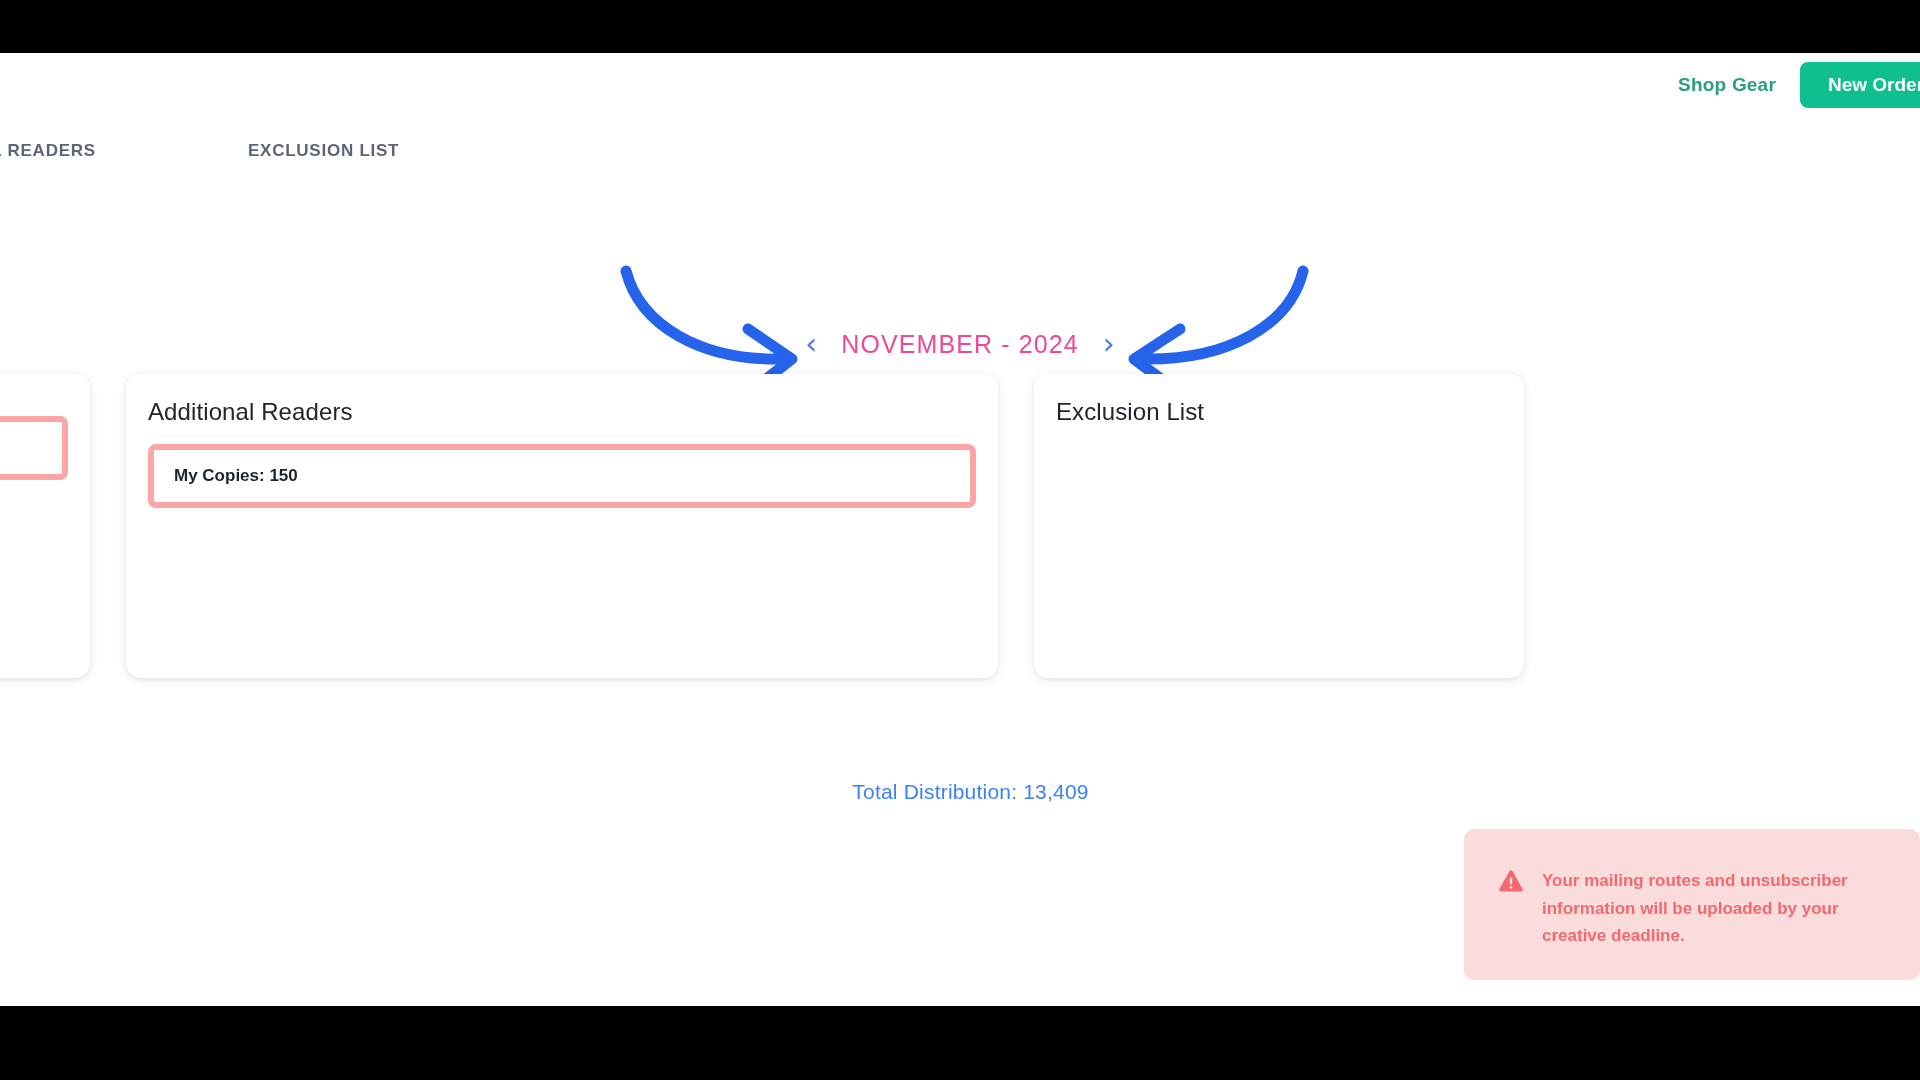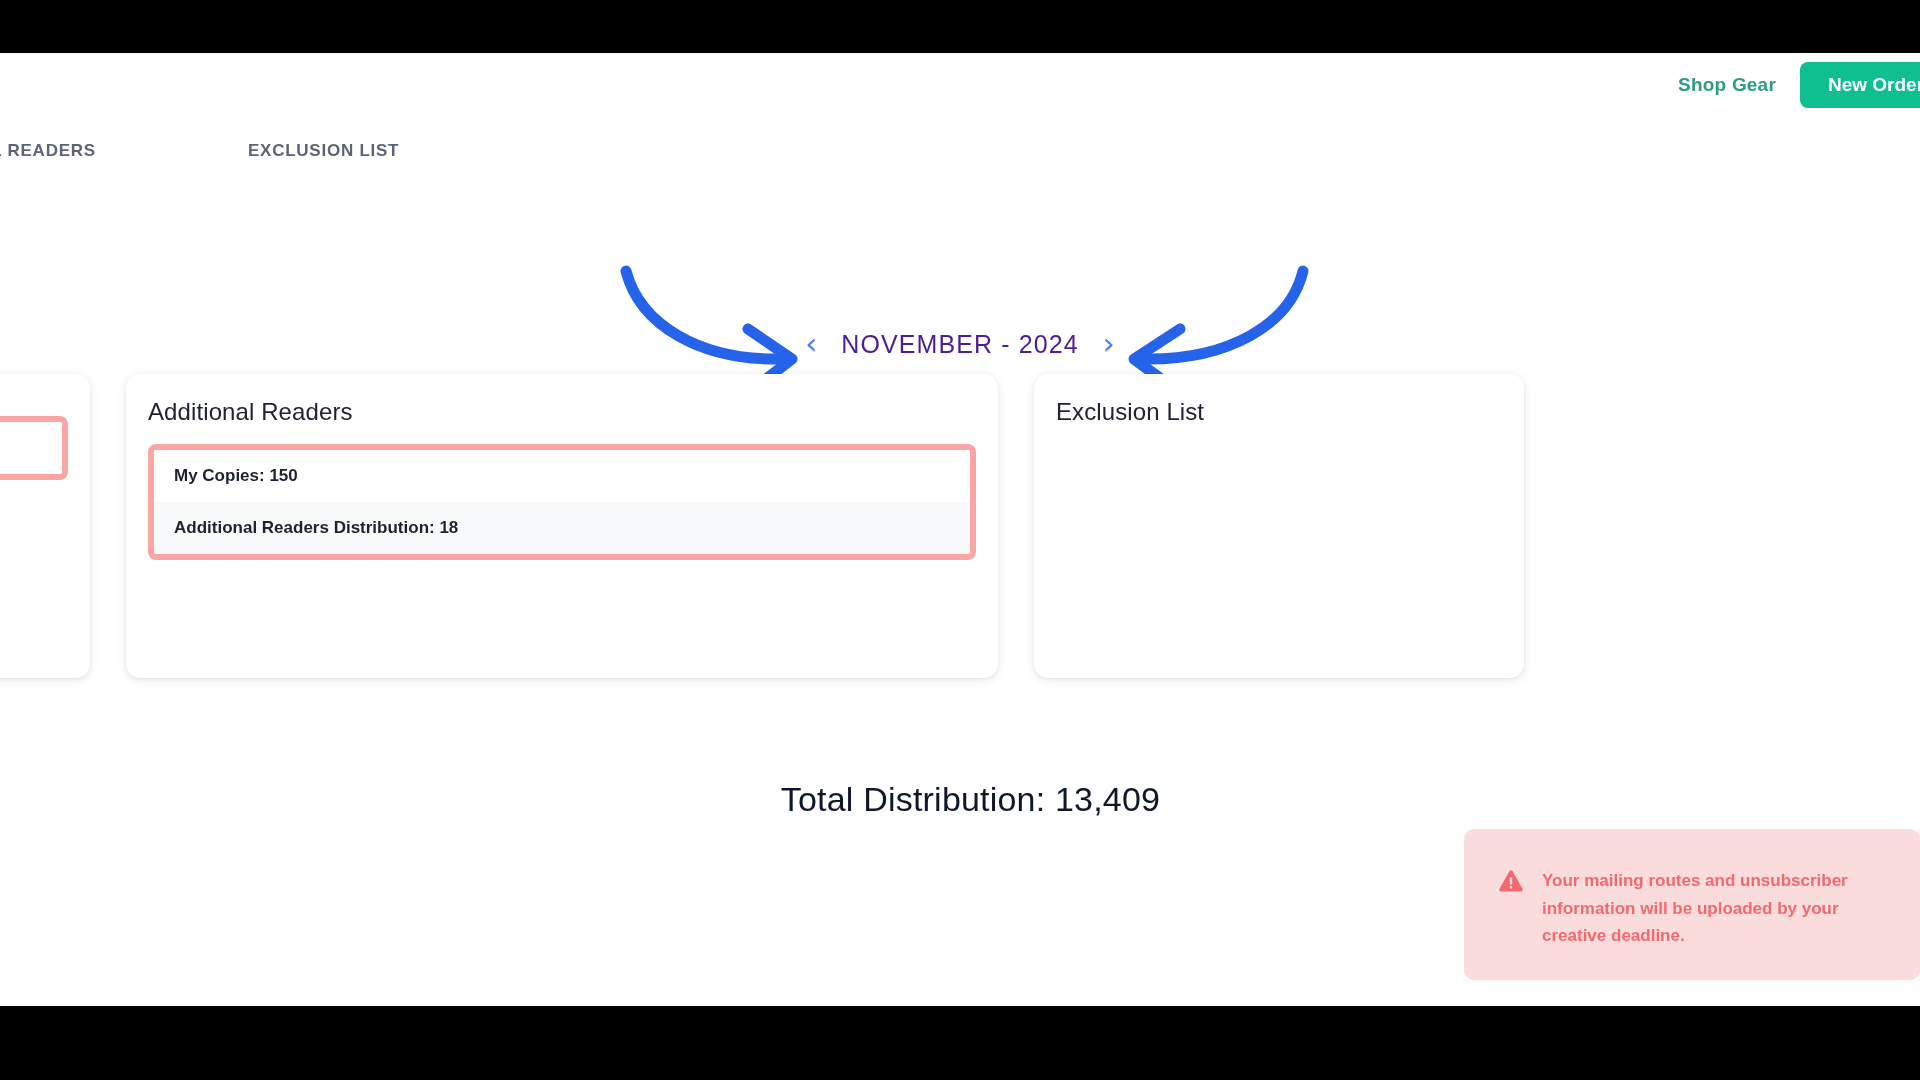--- a/index.html
+++ b/index.html
@@ -67,21 +67,21 @@
   .month-nav {
     position:absolute; top:276px; left:0; width:1920px;
     display:flex; align-items:center; justify-content:center; gap:24px;
   }
   .chev {
     font-size:30px; line-height:1; color:#4d7cf0;
     font-weight:400; cursor:pointer; user-select:none;
     font-family:"DejaVu Sans",sans-serif;
   }
   .month-label {
-    font-size:25px; color:#4c1d95; letter-spacing:1.1px;
+    font-size:25px; color:#ec4899; letter-spacing:1.1px;
     white-space:nowrap; font-weight:400;
   }
 
   
   .annot {
     position:absolute; left:0; top:0; width:1920px; height:953px;
     pointer-events:none;
   }
 
   
@@ -113,21 +113,21 @@
     padding-left:20px;
     font-size:17px; font-weight:bold; color:#1d2230;
     white-space:nowrap;
   }
   .row.alt { background:#f7f9fb; }
   .row.plain { background:#ffffff; }
 
   
   .total {
     position:absolute; top:727px; left:0; width:1920px;
-    text-align:center; font-size:34px; color:#0f172a; font-weight:400;
+    text-align:center; font-size:21px; color:#3b82f6; font-weight:400;
     letter-spacing:0.2px;
     padding-left:21px;
   }
 
   
   .notice-wrap {
     position:absolute; top:776px; left:0; width:1920px;
     display:flex; justify-content:flex-end;
   }
   .notice {
@@ -186,21 +186,20 @@
         <div class="card-title"></div>
         <div class="row-list">
           <div class="row plain"></div>
         </div>
       </div>
 
       <div class="card card-center">
         <div class="card-title">Additional Readers</div>
         <div class="row-list">
           <div class="row plain">My Copies: 150</div>
-          <div class="row alt">Additional Readers Distribution: 18</div>
         </div>
       </div>
 
       <div class="card card-right">
         <div class="card-title">Exclusion List</div>
       </div>
 
     </div>
 
     <div class="total">Total Distribution: 13,409</div>

